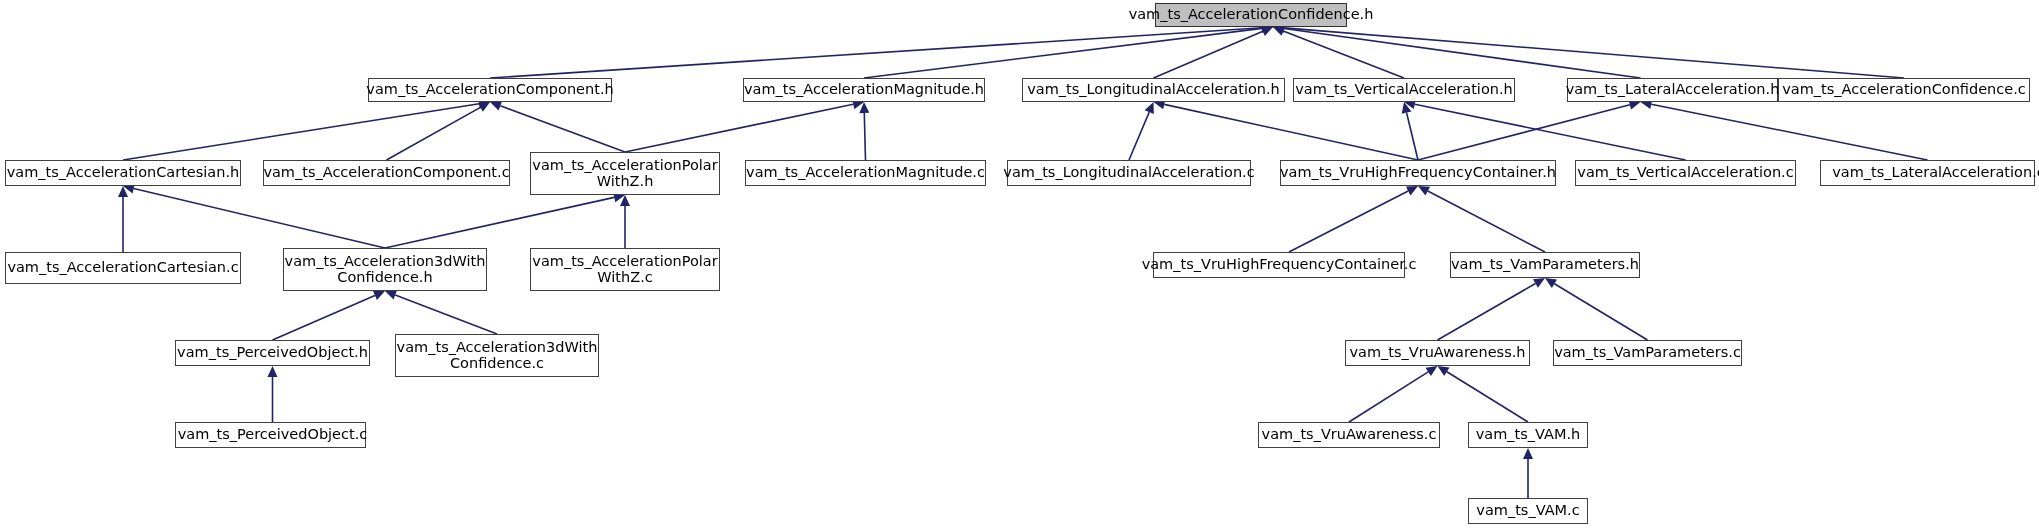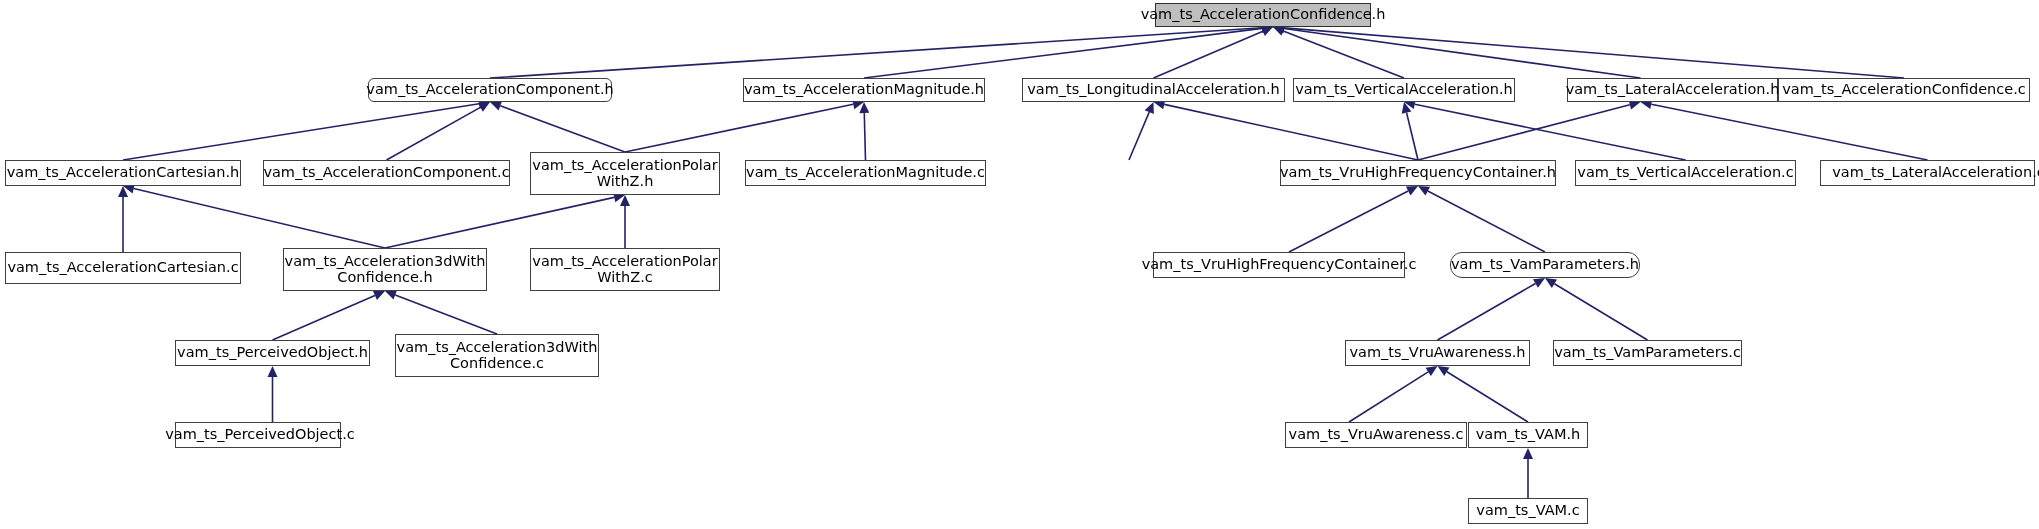--- a/index.html
+++ b/index.html
@@ -105,44 +105,45 @@
       <polygon points="1545,278 1556.9999136190802,279.41494633630197 1551.8242987016336,287.9714064820809" fill="#222266"></polygon>
       <line x1="272.5" y1="422" x2="272.5" y2="377" stroke="#222266" stroke-width="1.6"></line>
       <polygon points="272.5,366 277.5,377 267.5,377" fill="#222266"></polygon>
       <line x1="1349" y1="422" x2="1428.204617071974" y2="371.88182422564347" stroke="#222266" stroke-width="1.6"></line>
       <polygon points="1437.5,366 1430.8781735381756,376.106998283837 1425.5310606057726,367.6566501674499" fill="#222266"></polygon>
       <line x1="1528" y1="422" x2="1446.854017814078" y2="371.7881215203134" stroke="#222266" stroke-width="1.6"></line>
       <polygon points="1437.5,366 1449.484982141493,367.5362952411871 1444.2230534866628,376.0399477994397" fill="#222266"></polygon>
       <line x1="1528" y1="498" x2="1528" y2="459" stroke="#222266" stroke-width="1.6"></line>
       <polygon points="1528,448 1533,459 1523,459" fill="#222266"></polygon>
     </svg>
-<div class="node root" style="left: 1155px; top: 3px; width: 216px; height: 24px; text-align: right;">vam_ts_AccelerationConfidence.h</div>
-    <div class="node" style="left: 368px; top: 78px; width: 244px; height: 24px; border-radius: 6px;">vam_ts_AccelerationComponent.h</div>
+<div class="node root" style="left: 1155px; top: 3px; width: 192px; height: 24px; text-align: right;">vam_ts_AccelerationConfidence.h</div>
+    <div class="node" style="left: 368px; top: 78px; width: 244px; height: 24px;">vam_ts_AccelerationComponent.h</div>
     <div class="node" style="left: 743px; top: 78px; width: 242px; height: 24px;">vam_ts_AccelerationMagnitude.h</div>
     <div class="node" style="left: 1022px; top: 78px; width: 263px; height: 24px;">vam_ts_LongitudinalAcceleration.h</div>
     <div class="node" style="left: 1293px; top: 78px; width: 222px; height: 24px;">vam_ts_VerticalAcceleration.h</div>
     <div class="node" style="left: 1535px; top: 78px; width: 211px; height: 24px; margin-left: 32px;">vam_ts_LateralAcceleration.h</div>
     <div class="node" style="left: 5px; top: 160px; width: 236px; height: 26px;">vam_ts_AccelerationCartesian.h</div>
     <div class="node" style="left: 1778px; top: 78px; width: 252px; height: 24px;">vam_ts_AccelerationConfidence.c</div>
     <div class="node" style="left: 263px; top: 160px; width: 247px; height: 26px;">vam_ts_AccelerationComponent.c</div>
     <div class="node" style="left: 530px; top: 152px; width: 190px; height: 43px;">vam_ts_AccelerationPolar
 WithZ.h</div>
     <div class="node" style="left: 745px; top: 160px; width: 241px; height: 26px;">vam_ts_AccelerationMagnitude.c</div>
+    <div class="node" style="left: 1007px; top: 160px; width: 244px; height: 26px;">vam_ts_LongitudinalAcceleration.c</div>
     <div class="node" style="left: 1280px; top: 160px; width: 276px; height: 26px;">vam_ts_VruHighFrequencyContainer.h</div>
     <div class="node" style="left: 1575px; top: 160px; width: 221px; height: 26px;">vam_ts_VerticalAcceleration.c</div>
     <div class="node" style="left: 1820px; top: 160px; width: 215px; height: 26px; padding-left: 26px;">vam_ts_LateralAcceleration.c</div>
     <div class="node" style="left: 5px; top: 252px; width: 236px; height: 32px;">vam_ts_AccelerationCartesian.c</div>
     <div class="node" style="left: 283px; top: 248px; width: 204px; height: 43px;">vam_ts_Acceleration3dWith
 Confidence.h</div>
     <div class="node" style="left: 530px; top: 248px; width: 190px; height: 43px;">vam_ts_AccelerationPolar
 WithZ.c</div>
     <div class="node" style="left: 1153px; top: 252px; width: 252px; height: 26px;">vam_ts_VruHighFrequencyContainer.c</div>
-    <div class="node" style="left: 1450px; top: 252px; width: 190px; height: 26px; border-radius: 12px;">vam_ts_VamParameters.h</div>
+    <div class="node" style="left: 1450px; top: 252px; width: 190px; height: 26px;">vam_ts_VamParameters.h</div>
     <div class="node" style="left: 175px; top: 340px; width: 195px; height: 26px;">vam_ts_PerceivedObject.h</div>
     <div class="node" style="left: 395px; top: 334px; width: 204px; height: 43px;">vam_ts_Acceleration3dWith
 Confidence.c</div>
     <div class="node" style="left: 1345px; top: 340px; width: 185px; height: 26px;">vam_ts_VruAwareness.h</div>
     <div class="node" style="left: 1553px; top: 340px; width: 189px; height: 26px;">vam_ts_VamParameters.c</div>
-    <div class="node" style="left: 1258px; top: 422px; width: 182px; height: 26px; margin-left: 27px;">vam_ts_VruAwareness.c</div>
+    <div class="node" style="left: 1258px; top: 422px; width: 182px; height: 26px;">vam_ts_VruAwareness.c</div>
     <div class="node" style="left: 1468px; top: 422px; width: 120px; height: 26px;">vam_ts_VAM.h</div>
-    <div class="node" style="left: 175px; top: 422px; width: 166px; height: 26px; padding-left: 8px;">vam_ts_PerceivedObject.c</div>
+    <div class="node" style="left: 175px; top: 422px; width: 191px; height: 26px; padding-left: 8px;">vam_ts_PerceivedObject.c</div>
     <div class="node" style="left: 1468px; top: 498px; width: 120px; height: 26px;">vam_ts_VAM.c</div>
   </div>
 
 </body></html>

